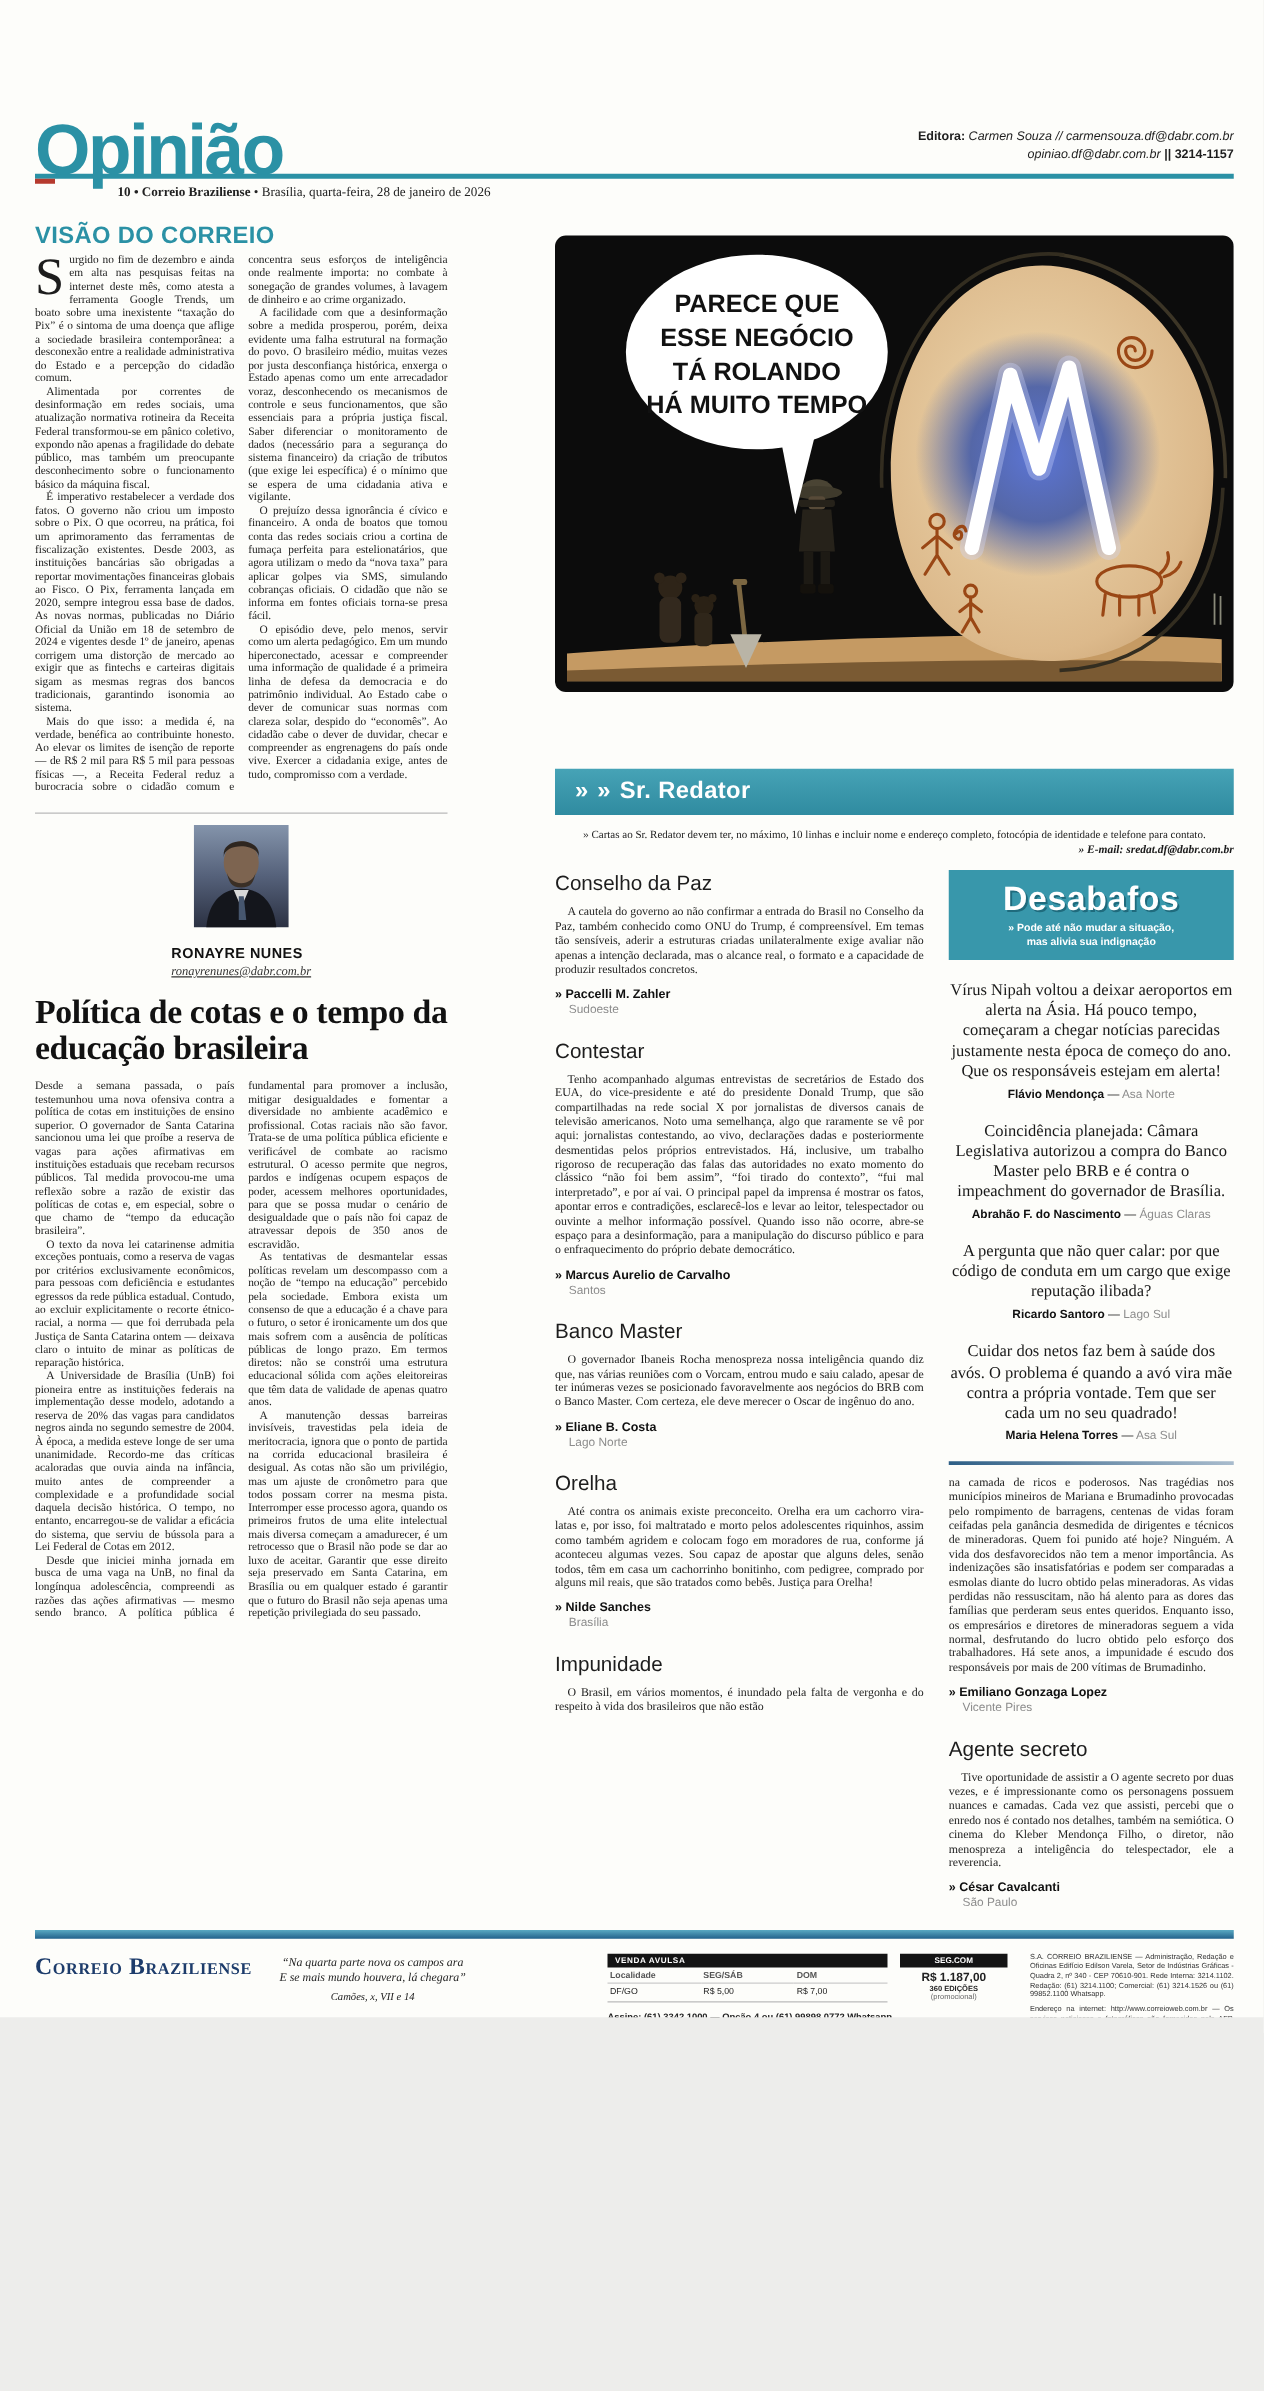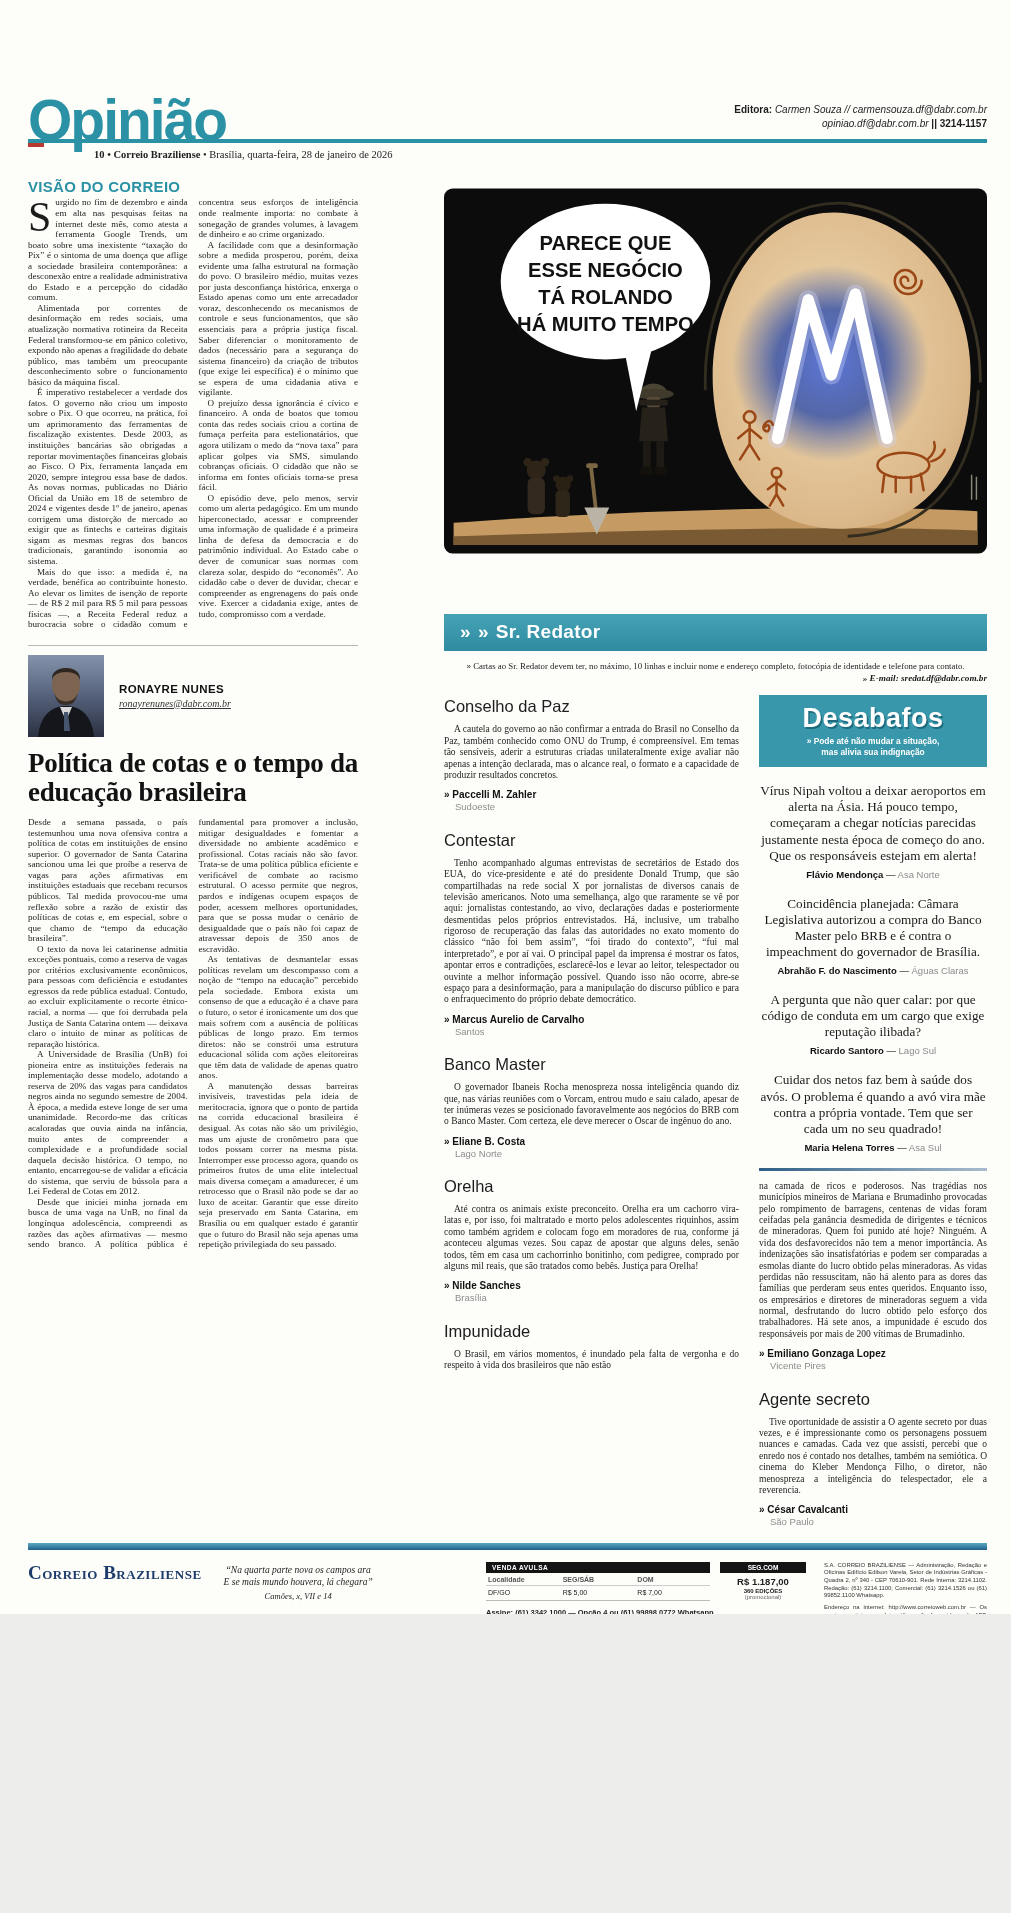--- a/index.html
+++ b/index.html
@@ -17,28 +17,28 @@
                 color:#1e1e1e;margin-bottom:9px;}
   .editor-block b{font-weight:bold;}
   .editor-block i{font-style:italic;}
   .folio{margin:6px 0 10px 66px;font-size:10.5px;color:#222;}
   .folio b{font-weight:bold;}
 
   
   .main{display:grid;grid-template-columns:330px 1fr;column-gap:14px;margin-top:4px;}
 
   
-  .kicker{font-family:"Liberation Sans",sans-serif;font-weight:bold;font-size:15px;color:#2b91a5;
+  .kicker{font-family:"Liberation Sans",sans-serif;font-weight:bold;font-size:19px;color:#2b91a5;
           letter-spacing:.3px;margin:8px 0 2px;}
   .title1{font-size:33px;line-height:1.03;font-weight:bold;letter-spacing:-.5px;color:#121212;margin:2px 0 10px;}
   .bodycols{column-count:2;column-gap:11px;font-size:9.1px;line-height:1.16;text-align:justify;}
   .bodycols p{margin:0;text-indent:9px;}
   .bodycols p.first{text-indent:0;}
   .dropcap{float:left;font-size:42px;line-height:.82;padding:3px 4px 0 0;}
-  .author-box{margin:15px 0 6px;border-top:1px solid #b9b9b9;padding-top:9px;display:flex;gap:15px;align-items:center;}
+  .author-box{margin:15px 0 6px;border-top:1px solid #b9b9b9;padding-top:9px;display:flex;gap:15px;align-items:center;flex-direction:column;}
   .author-photo{width:76px;height:82px;flex:none;}
   .author-name{font-family:"Liberation Sans",sans-serif;font-weight:bold;font-size:11.5px;letter-spacing:.4px;color:#111;}
   .author-email{font-style:italic;font-size:10px;color:#333;text-decoration:underline;margin-top:3px;}
   .title2{font-size:27px;line-height:1.08;font-weight:bold;letter-spacing:-.3px;color:#121212;margin:12px 0 10px;}
 
   
   .rightcol{position:relative;}
   .cartoon-wrap{margin:12px 0 0 72px;}
   .redator-bar{margin:50px 0 0 72px;background:linear-gradient(#46a3b6,#2f8ba0);color:#fff;
                font-family:"Liberation Sans",sans-serif;font-weight:bold;font-size:19px;

